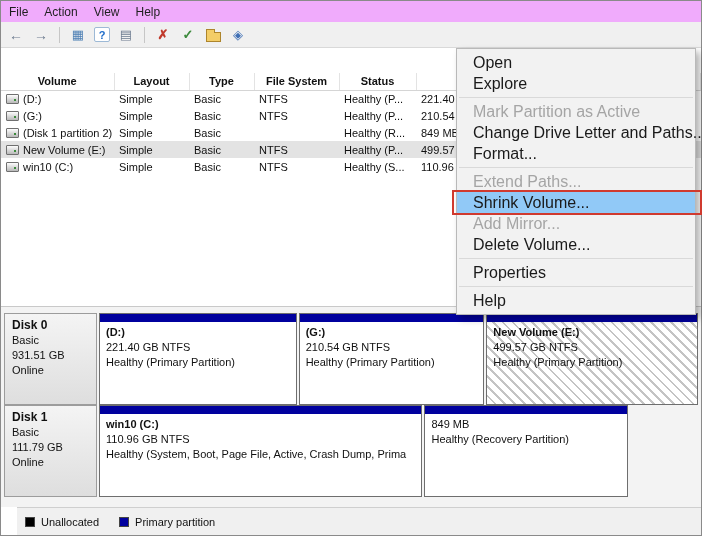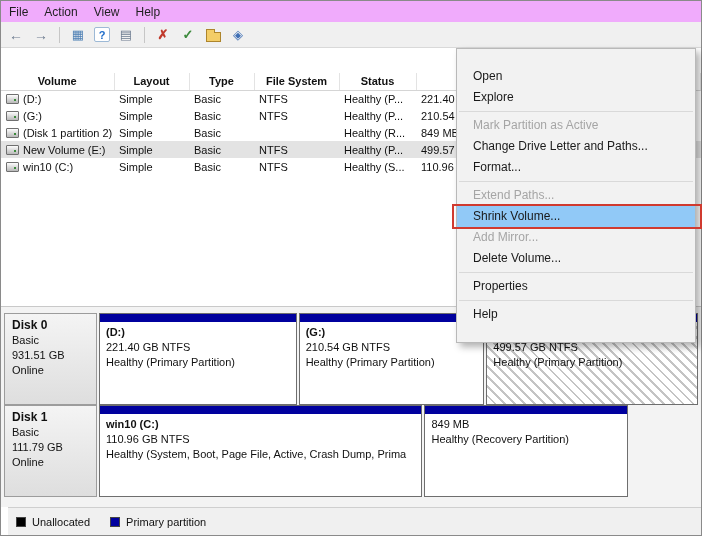--- a/index.html
+++ b/index.html
@@ -50,28 +50,28 @@
   .part-strip{flex:1;display:flex;gap:2px;margin-left:2px}
   .part{flex:none;border:1px solid #6e6e6e;background:#fff;overflow:hidden}
   .part-band{height:8px;background:#00009e}
   .part-body{padding:3px 6px;font-size:11px;line-height:15px;white-space:nowrap;color:#111}
   .part-title{font-weight:bold}
   .part.hatched{background:repeating-linear-gradient(45deg,#ffffff 0 5px,#c4c4c4 5px 7px)}
   .d0p0{width:33%}.d0p1{width:31%}.d0p2{flex:1}
   .d1p0{width:54%}.d1p1{width:34%}
 
   
-  .legend{position:absolute;left:7px;right:0;bottom:0;height:28px;background:#f0f0f0;border-top:1px solid #cfcfcf;display:flex;align-items:center;padding-left:8px;gap:20px;font-size:11px;color:#111}
+  .legend{position:absolute;left:16px;right:0;bottom:0;height:28px;background:#f0f0f0;border-top:1px solid #cfcfcf;display:flex;align-items:center;padding-left:8px;gap:20px;font-size:11px;color:#111}
   .legend-item{display:flex;align-items:center;gap:6px}
   .swatch{width:10px;height:10px;border:1px solid #444}
   .sw-0{background:#000000}
   .sw-1{background:#00009e}
 
   
-  .context-menu{position:absolute;left:455px;top:47px;width:240px;background:#f2f2f2;border:1px solid #b9b9b9;box-shadow:4px 4px 7px rgba(0,0,0,.3);padding:17px 0;font-size:12px;color:#1a1a1a;z-index:10}
+  .context-menu{position:absolute;left:455px;top:47px;width:240px;background:#f2f2f2;border:1px solid #b9b9b9;box-shadow:4px 4px 7px rgba(0,0,0,.3);padding:3px 0;font-size:16px;color:#1a1a1a;z-index:10}
   .cm-item{height:21px;line-height:21px;padding-left:16px;position:relative;white-space:nowrap}
   .cm-item.disabled{color:#a5a5a5}
   .cm-item.highlight{background:#91c9f7}
   .cm-sep{height:1px;background:#d9d9d9;margin:3px 2px}
   .red-box{position:absolute;left:-5px;right:-7px;top:-2px;bottom:-2px;border:2px solid #d03a2f;pointer-events:none}
 </style>
 </head>
 <body>
 
 <div class="window">

